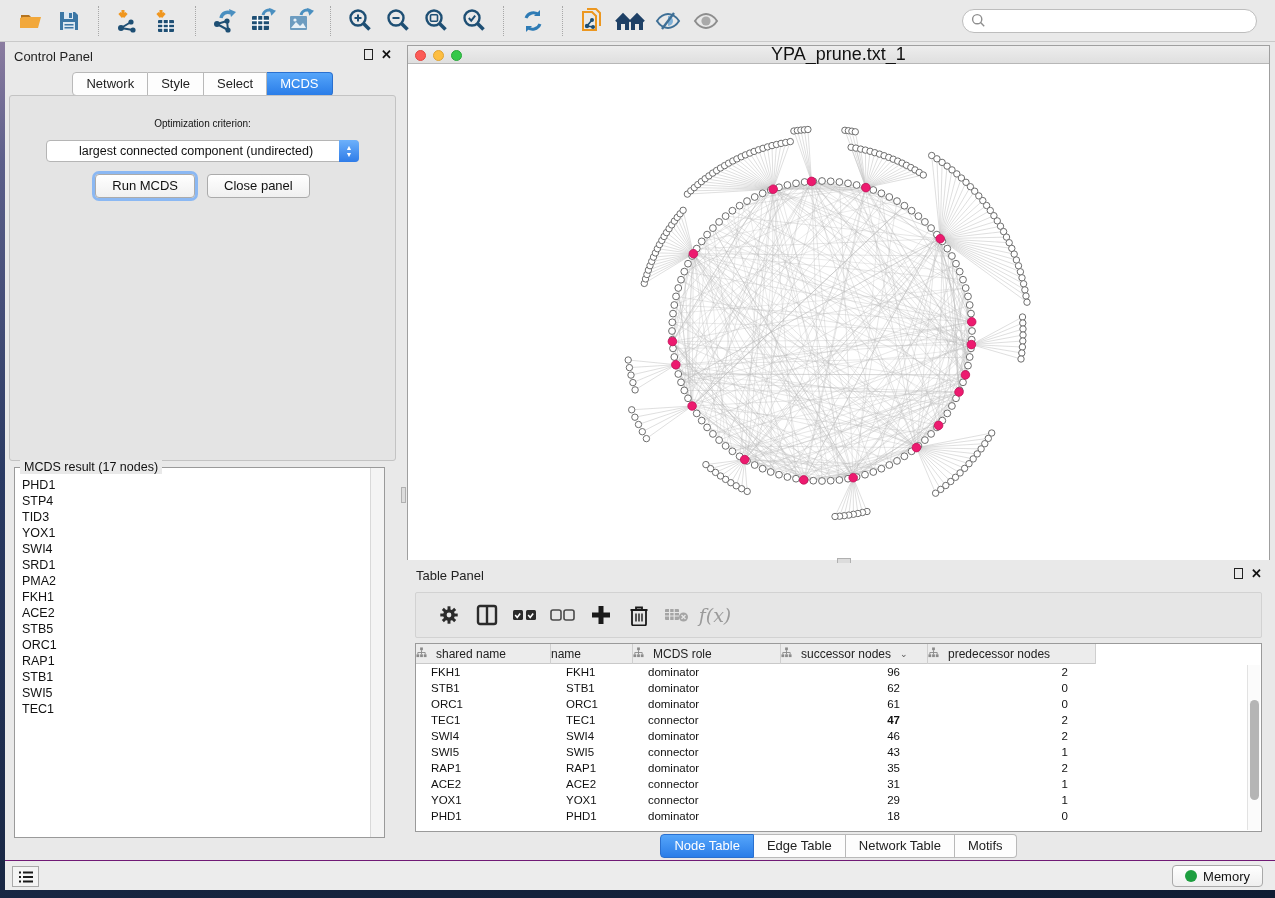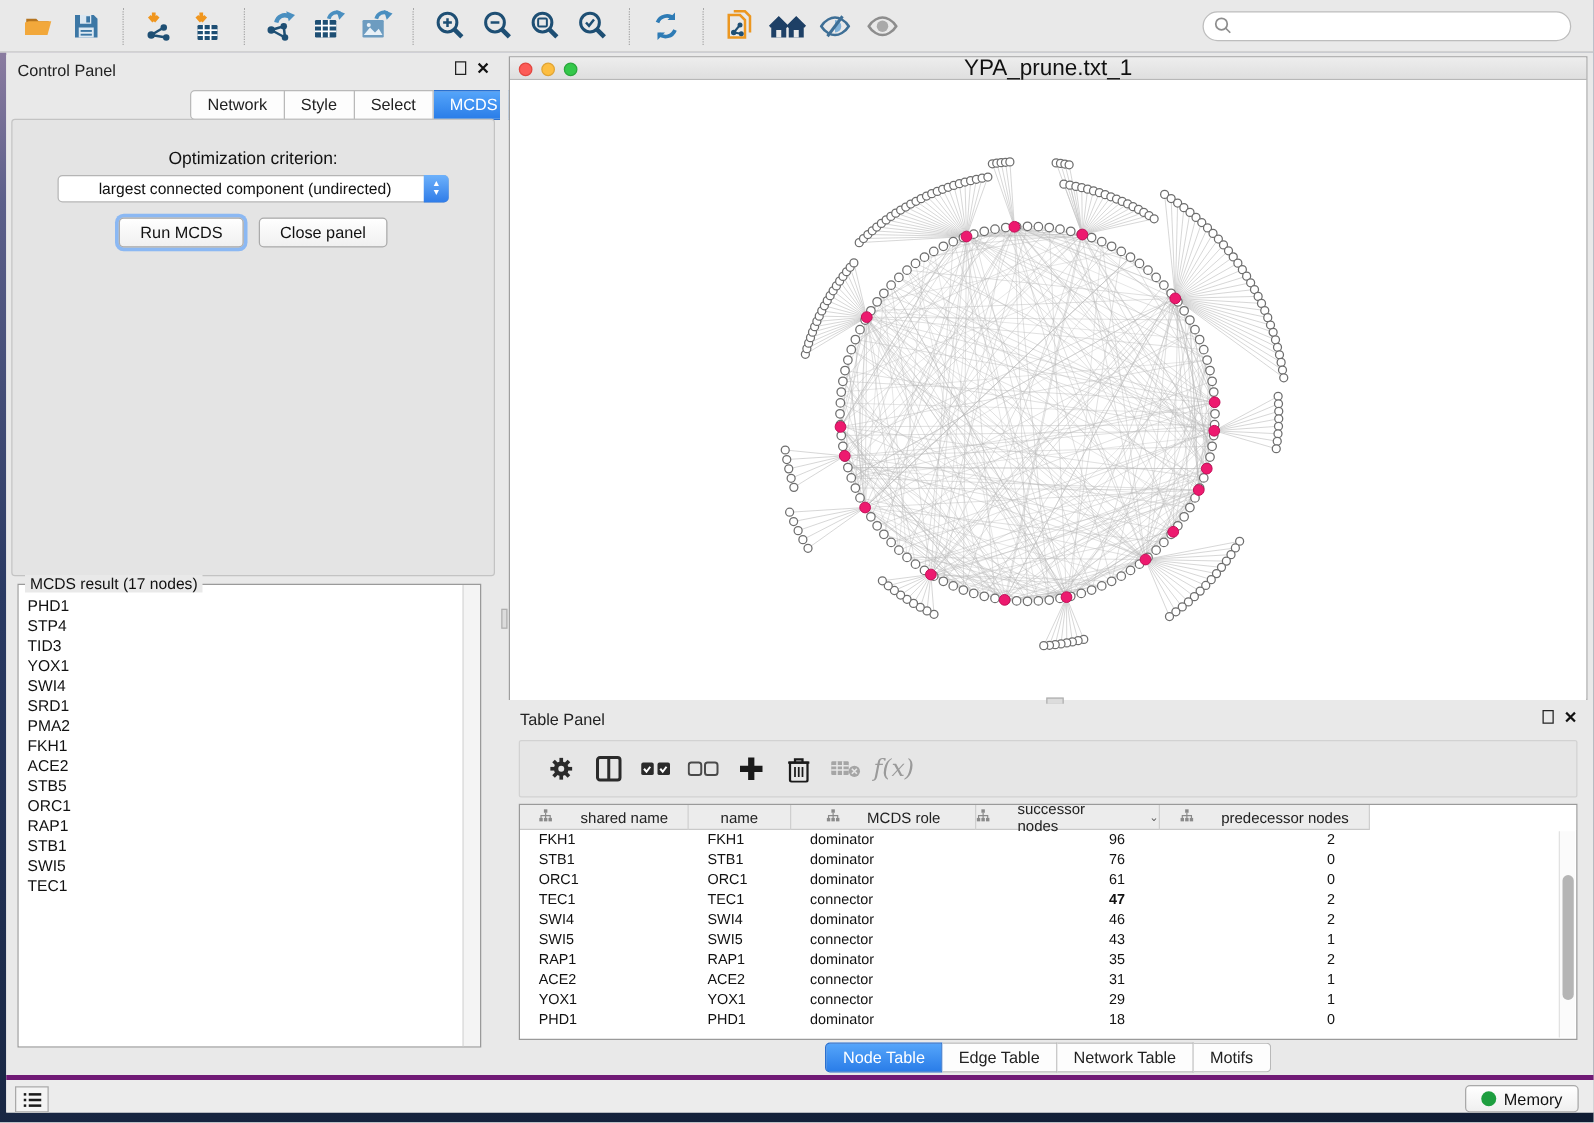--- a/index.html
+++ b/index.html
@@ -22,29 +22,29 @@
   
   .main { position:absolute; left:5px; top:42px; width:1270px; height:848px; background:#e9e9e9; }
 
   
   .cpanel { position:absolute; left:0; top:2px; width:395px; height:816px; background:#e9e9e9; }
   .panel-head { position:relative; height:24px;text-decoration:underline; }
   .panel-title { position:absolute; left:9px; top:5px; font-size:13px; color:#222; }
   .panel-ctrls { position:absolute; right:8px; top:5px; display:flex; gap:8px; align-items:center; }
   .float-box { width:9px; height:11px; border:1.5px solid #222; display:inline-block; }
   .close-x { font-size:13px; font-weight:bold; color:#111; line-height:11px; }
-  .cp-tabs { position:absolute; left:12px; top:28px; width:100%; display:flex; justify-content:flex-end; }
+  .cp-tabs { position:absolute; left:0; top:28px; width:100%; display:flex; justify-content:center; }
   .tab { font-size:13px; color:#222; background:#fdfdfd; border:1px solid #b9b9b9; border-left:none;
     padding:3px 13px 4px; cursor:default; }
   .tab:first-child { border-left:1px solid #b9b9b9; border-radius:4px 0 0 4px; }
   .tab:last-child { border-radius:0 4px 4px 0; }
   .tab.selected { background:linear-gradient(#55a5fa,#2a7de8); color:#fff; border-color:#2a70cf; }
   .cp-content { position:absolute; left:4px; top:51px; width:387px; height:366px;
     background:#e4e4e4; border:1px solid #c3c3c3; border-radius:3px; }
-  .opt-label { position:absolute; left:0; top:22px; width:100%; text-align:center; font-size:14px; color:#111; }
+  .opt-label { position:absolute; left:0; top:22px; width:100%; text-align:center; font-size:10px; color:#111; }
   .select { position:absolute; left:36px; top:44px; width:313px; height:22px; background:#fff;
     border:1px solid #b5b5b5; border-radius:4px; display:flex; align-items:center; }
   .select .sel-text { flex:1; font-size:12.5px; color:#111; text-align:center; padding-left:6px; white-space:nowrap; overflow:hidden; }
   .sel-stepper { width:20px; height:22px; margin-right:-1px; background:linear-gradient(#6db1fb,#2f7ce8);
     border-radius:0 4px 4px 0; display:flex; flex-direction:column; align-items:center; justify-content:center; gap:1px; }
   .sel-stepper span { color:#fff; font-size:7px; line-height:6px; }
   .cp-buttons { position:absolute; left:0; top:78px; width:100%; display:flex; justify-content:center; gap:12px; }
   .btn { font-size:13px; color:#111; background:linear-gradient(#ffffff,#f0f0f0); border:1px solid #ababab;
     border-radius:4px; padding:3px 16px 4px;text-align:right; }
   .btn.focused { box-shadow:0 0 0 3px rgba(90,160,250,.65); }
@@ -77,32 +77,32 @@
   .net-canvas { position:relative; width:861px; height:496px; background:#fff; overflow:hidden; }
 
   
   .tpanel { position:absolute; left:402px; top:521px; width:863px; height:295px; background:#e9e9e9; }
   .tp-toolbar { position:absolute; left:8px; top:29px; width:847px; height:46px; background:#e6e6e6;
     border:1px solid #d2d2d2; border-radius:2px; display:flex; align-items:center; padding-left:14px; gap:0; }
   .tp-btn { width:38px; height:38px; display:flex; align-items:center; justify-content:center; }
   .fx-label { font-size:19px; font-style:italic; color:#9a9a9a; font-family:"DejaVu Serif", serif; }
   .ntable { position:absolute; left:8px; top:80px; width:847px; height:189px; background:#fff; border:1px solid #9a9a9a; overflow:hidden; }
   .thead { display:flex; height:20px; background:#ececec; border-bottom:1px solid #c9c9c9; }
-  .th { display:flex; align-items:center; justify-content:center; gap:22px; font-size:12px; color:#222;
+  .th { display:flex; align-items:center; gap:9px; font-size:12px; color:#222;
     border-right:1px solid #cfcfcf; height:20px; }
   .th .chev { font-size:9px; color:#555; }
   .trow { display:flex; height:16px; font-size:11.5px; color:#111; }
   .td { padding-left:15px; line-height:16px; white-space:nowrap; }
   .td.num { text-align:right; padding-left:0; padding-right:28px; }
   .t-scroll { position:absolute; top:21px; right:1px; bottom:1px; width:13px; background:#fbfbfb; border-left:1px solid #e2e2e2; }
   .t-thumb { position:absolute; left:2px; top:35px; width:9px; height:100px; background:#b5b5b5; border-radius:5px; }
   .tp-tabs { position:absolute; left:0; top:271px; width:100%; display:flex; justify-content:center; }
 
   
-  .statusbar { position:absolute; left:0; top:818px; width:1270px; height:30px; background:#ececec; border-top:4px solid #701a75; }
+  .statusbar { position:absolute; left:0; top:818px; width:1270px; height:30px; background:#ececec; border-top:1px solid #701a75; }
   .list-btn { position:absolute; left:7px; top:5px; width:27px; height:21px; background:#f4f4f4; border:1px solid #a9a9a9;
     display:flex; align-items:center; justify-content:center; }
   .memory-btn { position:absolute; right:12px; top:4px; height:22px; background:linear-gradient(#ffffff,#efefef);
     border:1px solid #a9a9a9; border-radius:4px; display:flex; align-items:center; gap:6px; padding:0 12px; font-size:13px; color:#111; }
   .mem-dot { width:12px; height:12px; border-radius:50%; background:#1d9e3f; }
   svg { display:block; }
 </style>
 </head>
 <body>
 
@@ -1318,21 +1318,21 @@
               <div class="td" style="width: 135px;">FKH1</div>
               <div class="td" style="width: 82px;">FKH1</div>
               <div class="td" style="width: 148px;">dominator</div>
               <div class="td num" style="width: 147px;">96</div>
               <div class="td num" style="width: 168px;">2</div>
             </div>
             <div class="trow">
               <div class="td" style="width: 135px;">STB1</div>
               <div class="td" style="width: 82px;">STB1</div>
               <div class="td" style="width: 148px;">dominator</div>
-              <div class="td num" style="width: 147px;">76</div>
+              <div class="td num" style="width: 147px;">62</div>
               <div class="td num" style="width: 168px;">0</div>
             </div>
             <div class="trow">
               <div class="td" style="width: 135px;">ORC1</div>
               <div class="td" style="width: 82px;">ORC1</div>
               <div class="td" style="width: 148px;">dominator</div>
               <div class="td num" style="width: 147px;">61</div>
               <div class="td num" style="width: 168px;">0</div>
             </div>
             <div class="trow">

